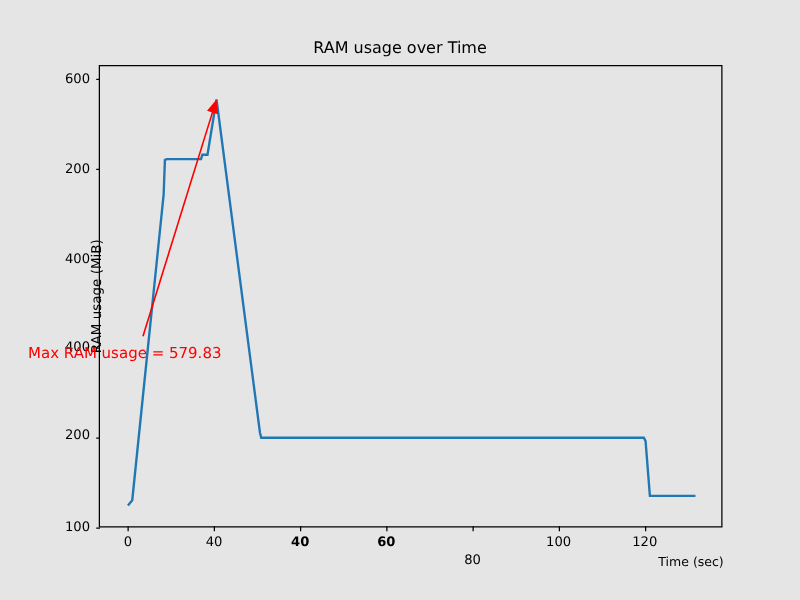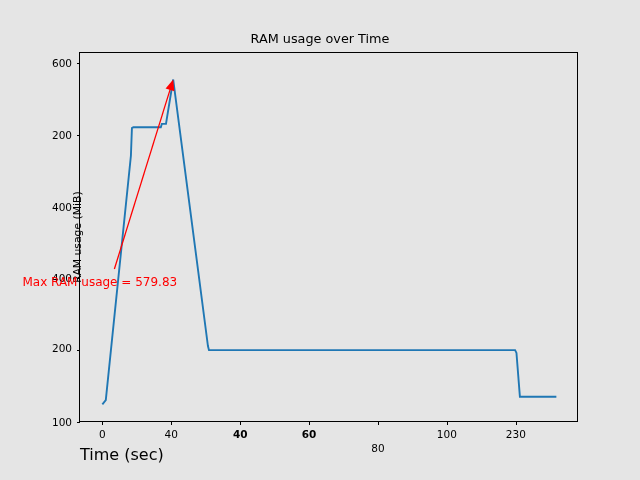--- a/index.html
+++ b/index.html
@@ -29,21 +29,21 @@
   .xtick-mark{position:absolute;bottom:-3.5px;height:3.5px;width:0;border-left:1px solid #000;}
 
   #ylabel{
     position:absolute;left:-48px;top:50%;
     transform:translateY(-50%) rotate(-90deg);
     transform-origin:center center;
     font-size:10.8px;color:#000;white-space:nowrap;
   }
   #xlabel{
     position:absolute;left:0;width:499px;top:392px;
-    text-align:left;font-size:16px;color:#000;
+    text-align:right;font-size:10px;color:#000;
   }
   #annotation-text{
     position:absolute;font-size:12px;color:#ff0000;white-space:nowrap;
   }
   svg{display:block;overflow:visible;}
 </style>
 </head>
 <body>
 
 <div id="fig">
@@ -82,21 +82,21 @@
     <div class="xtick-mark" style="left:229.1px;"></div>
     <div class="tick-lbl xtick-lbl" style="left:229.1px;top:375px;font-weight:bold;">60</div>
 
     <div class="xtick-mark" style="left:298px;"></div>
     <div class="tick-lbl xtick-lbl" style="left:298px;top:389px;">80</div>
 
     <div class="xtick-mark" style="left:366.9px;"></div>
     <div class="tick-lbl xtick-lbl" style="left:366.9px;top:375px;">100</div>
 
     <div class="xtick-mark" style="left:435.8px;"></div>
-    <div class="tick-lbl xtick-lbl" style="left:435.8px;top:375px;">230</div>
+    <div class="tick-lbl xtick-lbl" style="left:435.8px;top:375px;">120</div>
 
     <svg id="plot-surface" viewBox="0 0 499 370" preserveAspectRatio="none">
       <polyline id="ram-line" fill="none" stroke="#1f77b4" stroke-width="1.9" stroke-linejoin="miter" stroke-linecap="butt" points="22.45,353.25 25.90,349.06 51.11,103.32 52.14,75.40 53.53,74.70 81.15,74.70 82.19,71.21 86.33,71.21 93.58,26.65 128.46,294.60 129.50,298.79 436.84,298.79 438.22,301.58 441.68,345.57 478.28,345.57"></polyline>
       <line id="anno-arrow-shaft" x1="34.53287197231834" y1="217.1132075471698" x2="91.21504835053923" y2="34.288163934267985" stroke="#ff0000" stroke-width="1.3"></line>
       <polygon id="anno-arrow-head" points="93.5840830449827,26.64698113207544 94.72034045138363,38.51580243439519 85.93298022886222,35.79141253578519" fill="#ff0000"></polygon>
     </svg>
 
     <div id="ylabel">RAM usage (MiB)</div>
     <div id="xlabel">Time (sec)</div>
   </div>

